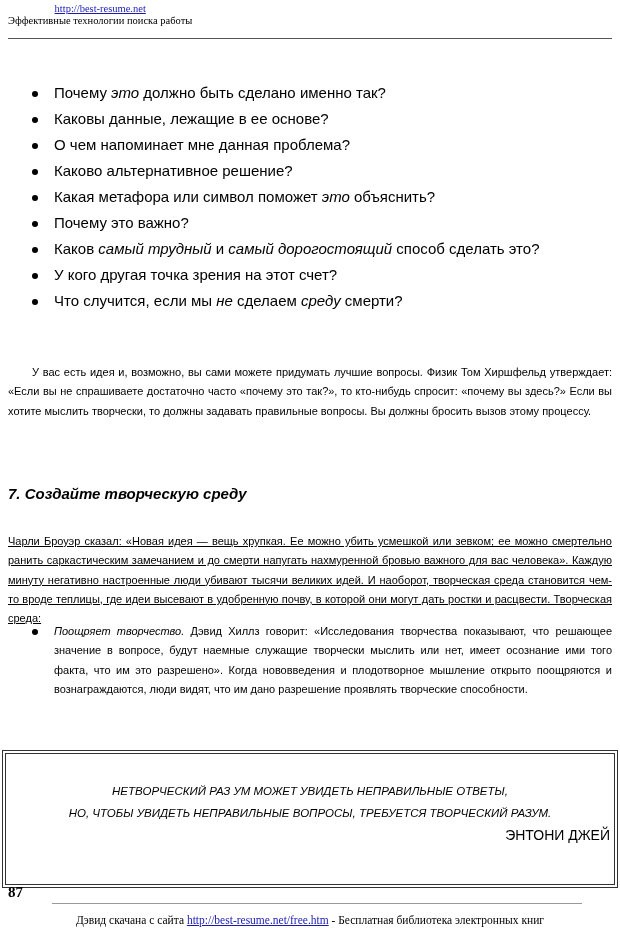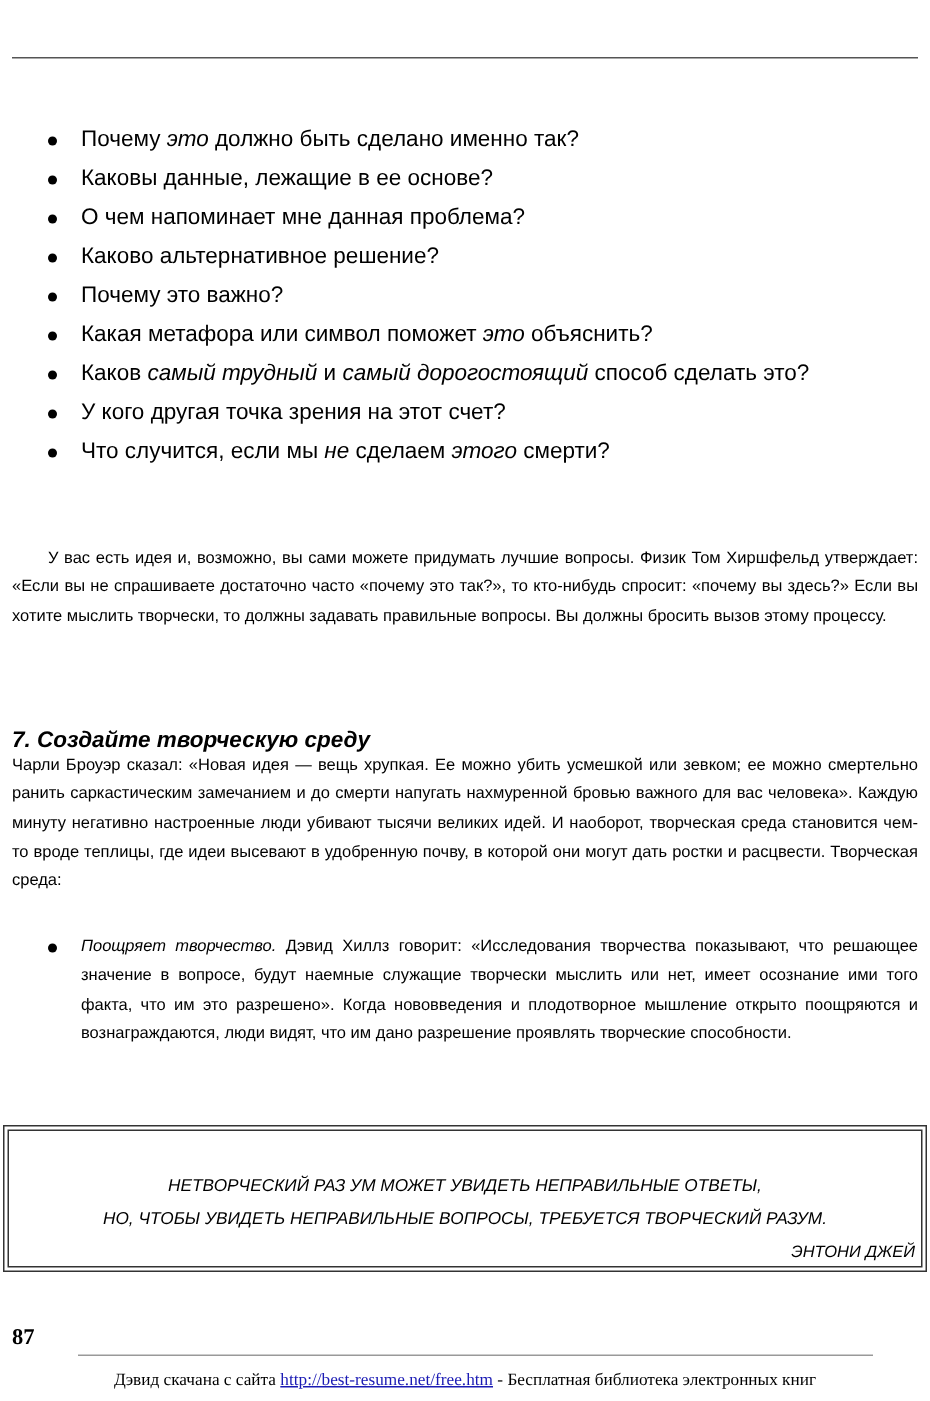--- a/index.html
+++ b/index.html
@@ -18,55 +18,59 @@
     
     .qlist { position: absolute; left: 0; top: 80px; width: 620px; list-style: none; }
     .qlist li { position: relative; height: 26px; line-height: 26px; font-size: 15px; padding-left: 54px; white-space: nowrap; }
     .qlist li .dot { position: absolute; left: 32px; top: 11px; width: 6px; height: 6px; border-radius: 50%; background: #000; }
     em { font-style: italic; }
 
     
     .para { position: absolute; left: 8px; width: 604px; font-size: 11px; line-height: 19.3px; text-align: justify; }
     .p1 { top: 363px; text-indent: 24px; }
     .heading { position: absolute; left: 8px; top: 484px; font-size: 15px; font-weight: bold; font-style: italic; line-height: 20px; }
-    .p2 { top: 501px; }
+    .p2 { top: 532px; text-decoration: underline; }
 
     .sublist { position: absolute; left: 54px; top: 622px; width: 558px; font-size: 11px; line-height: 19.3px; text-align: justify; list-style: none; }
     .sublist .dot { position: absolute; left: -22px; top: 7px; width: 6px; height: 6px; border-radius: 50%; background: #000; }
     .sublist li { position: relative; }
 
     
-    .quote-box { position: absolute; left: 2px; top: 750px; width: 616px; height: 98px; border: 4px double #333; }
+    .quote-box { position: absolute; left: 2px; top: 750px; width: 616px; height: 138px; border: 4px double #333; }
     .quote-line { position: absolute; left: 0; width: 100%; text-align: center; font-style: italic; font-size: 11.5px; line-height: 14px; }
     .ql1 { top: 30px; }
     .ql2 { top: 52px; }
-    .quote-author { position: absolute; right: 4px; top: 74px; font-size: 11px; line-height: 14px; font-style: italic; }
+    .quote-author { position: absolute; right: 4px; top: 74px; font-size: 14px; line-height: 14px; }
 
     
     .page-num { position: absolute; left: 8px; top: 884px; font-family: "Liberation Serif", serif; font-weight: bold; font-size: 15px; }
     .ftr-rule { position: absolute; left: 52px; width: 530px; top: 903px; height: 1px; background: #999; }
     .ftr-text { position: absolute; left: 0; width: 620px; top: 914px; text-align: center; font-family: "Liberation Serif", serif; font-size: 11.5px; }
   </style>
 </head>
 <body>
 
 <div class="hdr">
+  <div class="hdr-left">
+    <a class="link">http://best-resume.net</a>
+    <span>Эффективные технологии поиска работы</span>
+  </div>
   <div class="hdr-rule"></div>
 </div>
 
 <ul class="qlist">
   <li><span class="dot"></span><span>Почему </span><em>это</em><span> должно быть сделано именно так?</span></li>
   <li><span class="dot"></span><span>Каковы данные, лежащие в ее основе?</span></li>
   <li><span class="dot"></span><span>О чем напоминает мне данная проблема?</span></li>
   <li><span class="dot"></span><span>Каково альтернативное решение?</span></li>
+  <li><span class="dot"></span><span>Какая метафора или символ поможет </span><em>это</em><span> объяснить?</span></li>
   <li><span class="dot"></span><span>Почему это важно?</span></li>
-  <li><span class="dot"></span><span>Какая метафора или символ поможет </span><em>это</em><span> объяснить?</span></li>
   <li><span class="dot"></span><span>Каков </span><em>самый трудный</em><span> и </span><em>самый дорогостоящий</em><span> способ сделать это?</span></li>
   <li><span class="dot"></span><span>У кого другая точка зрения на этот счет?</span></li>
-  <li><span class="dot"></span><span>Что случится, если мы </span><em>не</em><span> сделаем </span><em>этого</em><span> смерти?</span></li>
+  <li><span class="dot"></span><span>Что случится, если мы </span><em>не</em><span> сделаем </span><em>среду</em><span> смерти?</span></li>
 </ul>
 
 <p class="para p1">У вас есть идея и, возможно, вы сами можете придумать лучшие вопросы. Физик Том Хиршфельд утверждает: «Если вы не спрашиваете достаточно часто «почему это так?», то кто-нибудь спросит: «почему вы здесь?» Если вы хотите мыслить творчески, то должны задавать правильные вопросы. Вы должны бросить вызов этому процессу.</p>
 
 <h3 class="heading">7. Создайте творческую среду</h3>
 
 <p class="para p2">Чарли Броуэр сказал: «Новая идея — вещь хрупкая. Ее можно убить усмешкой или зевком; ее можно смертельно ранить саркастическим замечанием и до смерти напугать нахмуренной бровью важного для вас человека». Каждую минуту негативно настроенные люди убивают тысячи великих идей. И наоборот, творческая среда становится чем-то вроде теплицы, где идеи высевают в удобренную почву, в которой они могут дать ростки и расцвести. Творческая среда:</p>
 
 <ul class="sublist">
   <li><span class="dot"></span><em>Поощряет творчество.</em><span> Дэвид Хиллз говорит: «Исследования творчества показывают, что решающее значение в вопросе, будут наемные служащие творчески мыслить или нет, имеет осознание ими того факта, что им это разрешено». Когда нововведения и плодотворное мышление открыто поощряются и вознаграждаются, люди видят, что им дано разрешение проявлять творческие способности.</span></li>

